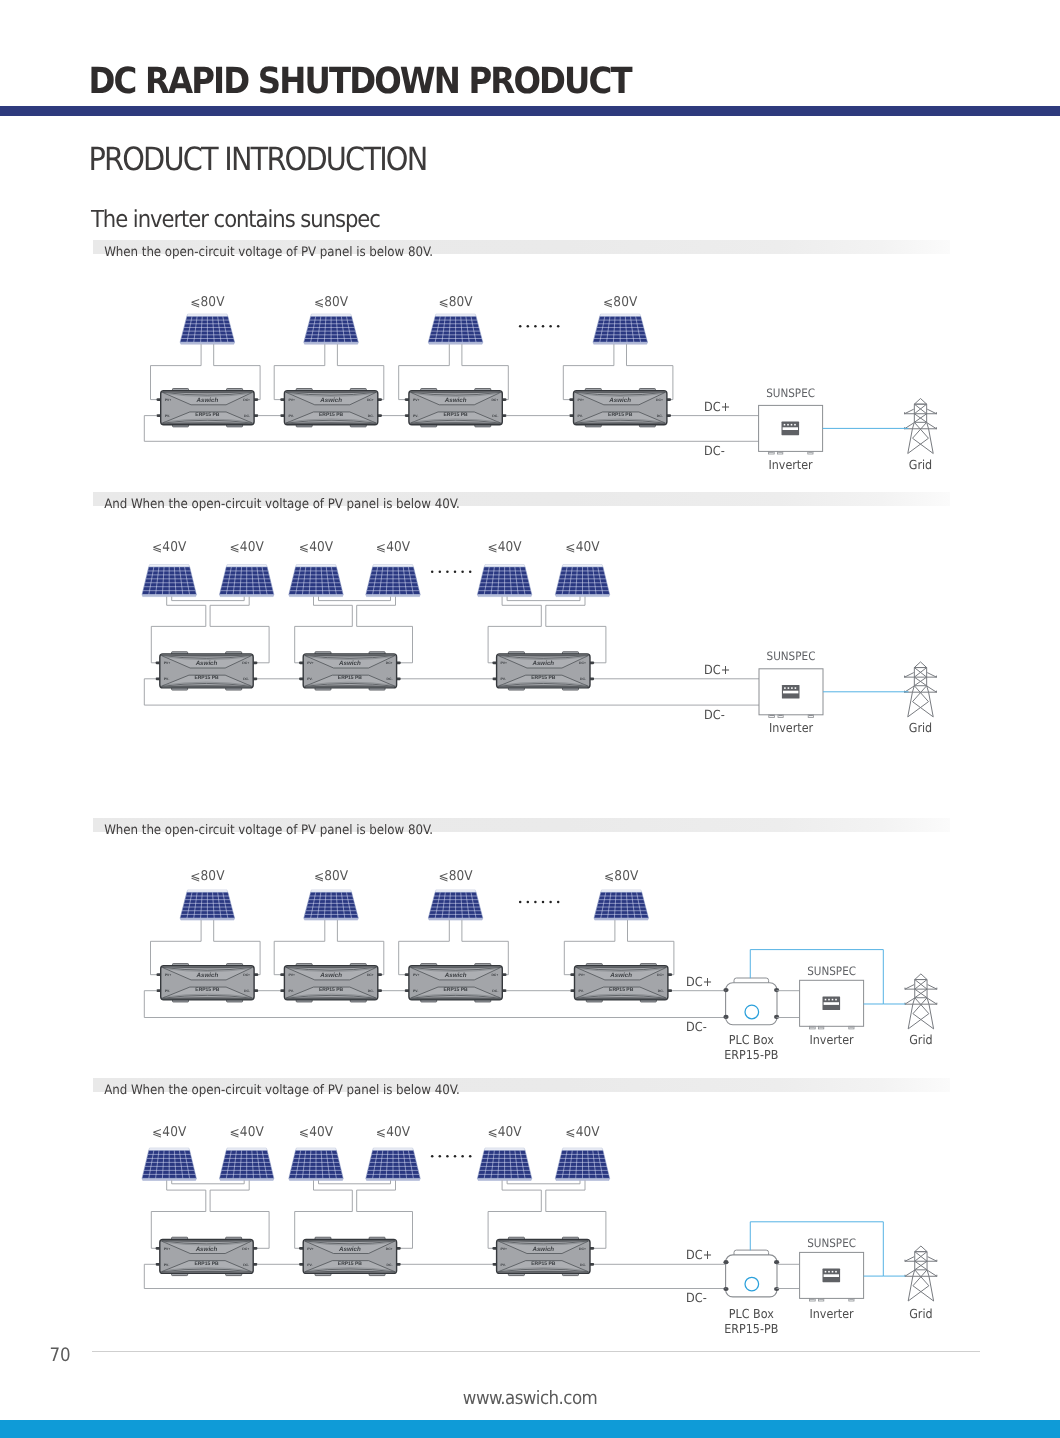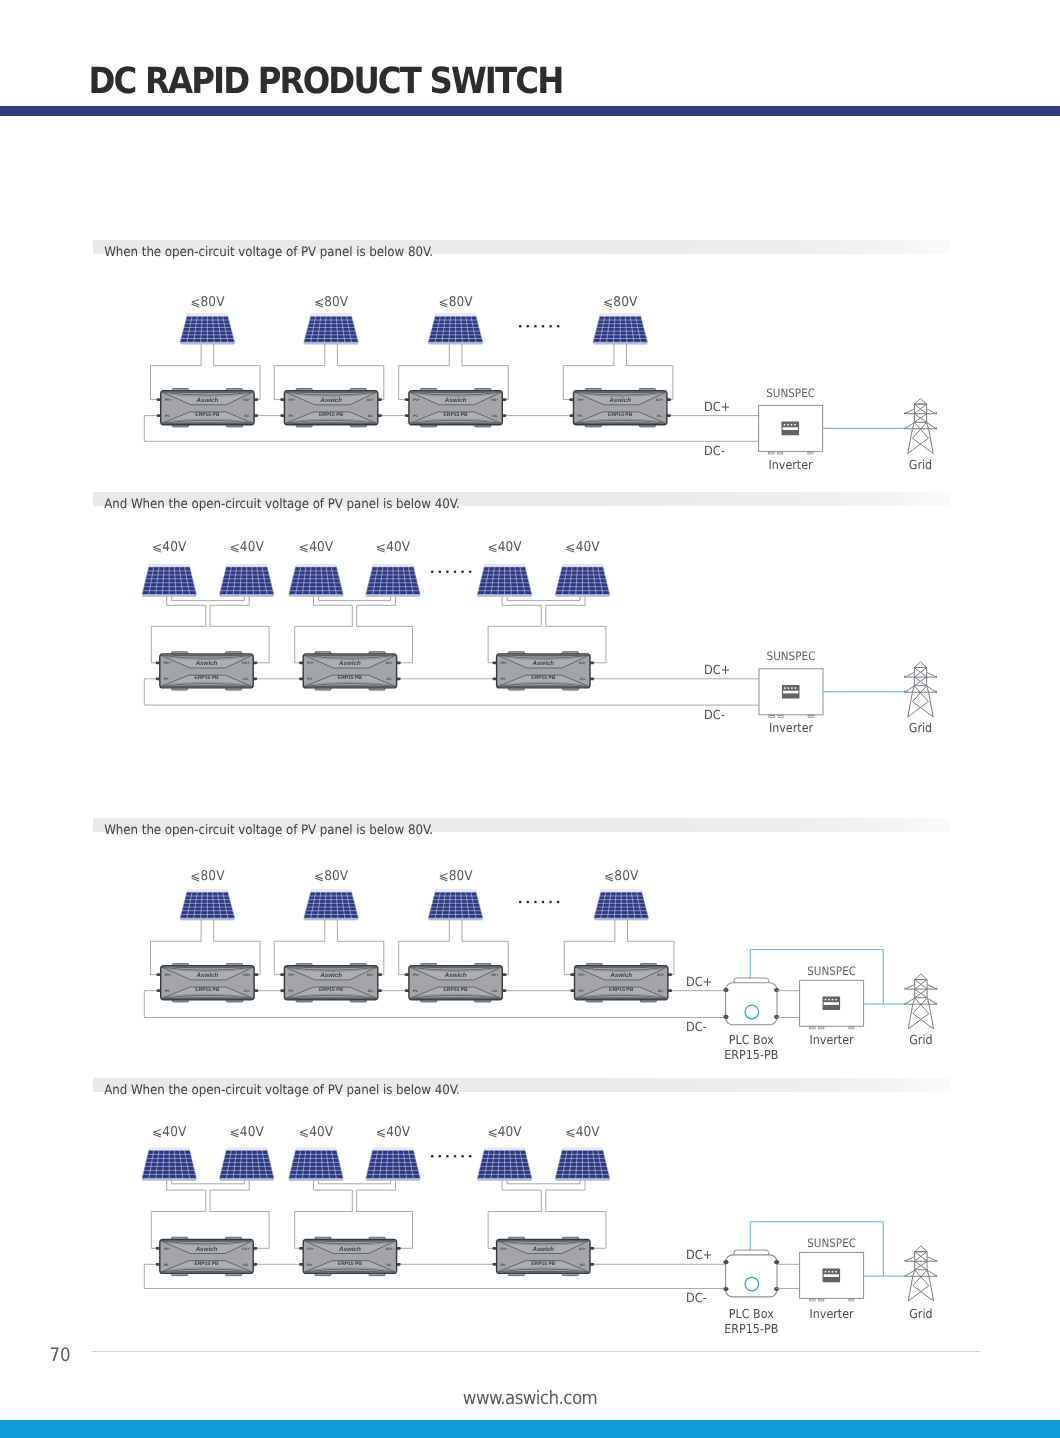--- a/index.html
+++ b/index.html
@@ -34,22 +34,24 @@
 .le{font-family:"DejaVu Sans",sans-serif;font-size:12.2px;}
 .dclabel{font-family:"DejaVu Sans Condensed","DejaVu Sans",sans-serif;font-size:12.6px;fill:#4c4c4c;}
 .slabel{font-family:"DejaVu Sans Condensed","DejaVu Sans",sans-serif;font-size:11.6px;fill:#5f6165;}
 .clabel{font-family:"DejaVu Sans Condensed","DejaVu Sans",sans-serif;font-size:12.4px;fill:#4c4c4c;}
 
 </style>
 </head>
 <body>
 
 <div class="page">
-  <div id="pageTitle">DC RAPID PRODUCT SWITCH</div>
+  <div id="pageTitle">DC RAPID SHUTDOWN PRODUCT</div>
   <div id="titleRule"></div>
+  <div id="sectionTitle">PRODUCT INTRODUCTION</div>
+  <div class="subhead" id="sub1">The inverter contains sunspec</div>
   <div class="band" id="band1">
       <span class="btext">When the open-circuit voltage of PV panel is below 80V.</span>
     </div>
   <div class="band" id="band2">
       <span class="btext">And When the open-circuit voltage of PV panel is below 40V.</span>
     </div>
   <div class="band" id="band3">
       <span class="btext">When the open-circuit voltage of PV panel is below 80V.</span>
     </div>
   <div class="band" id="band4">

